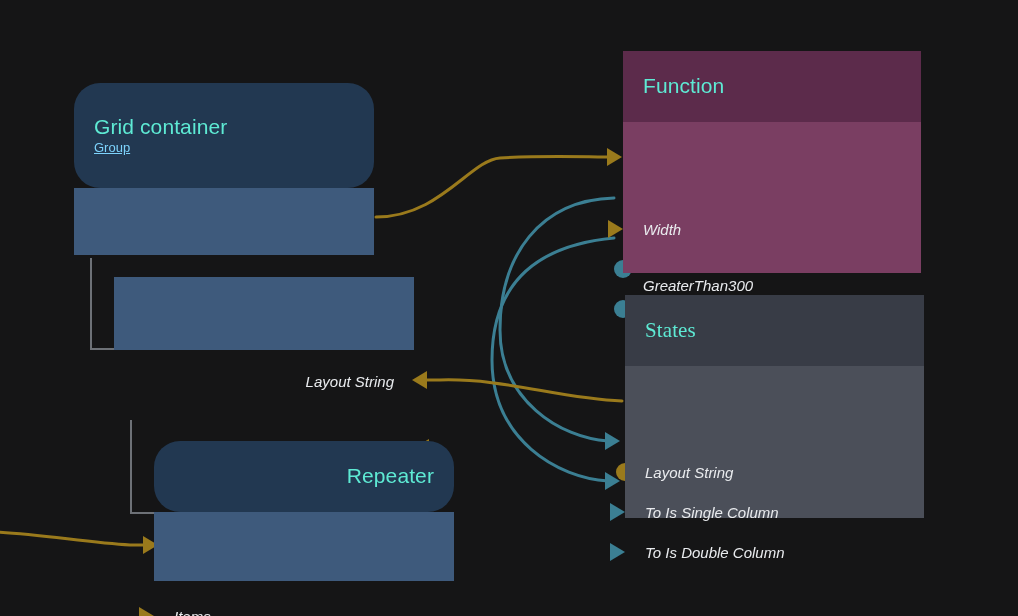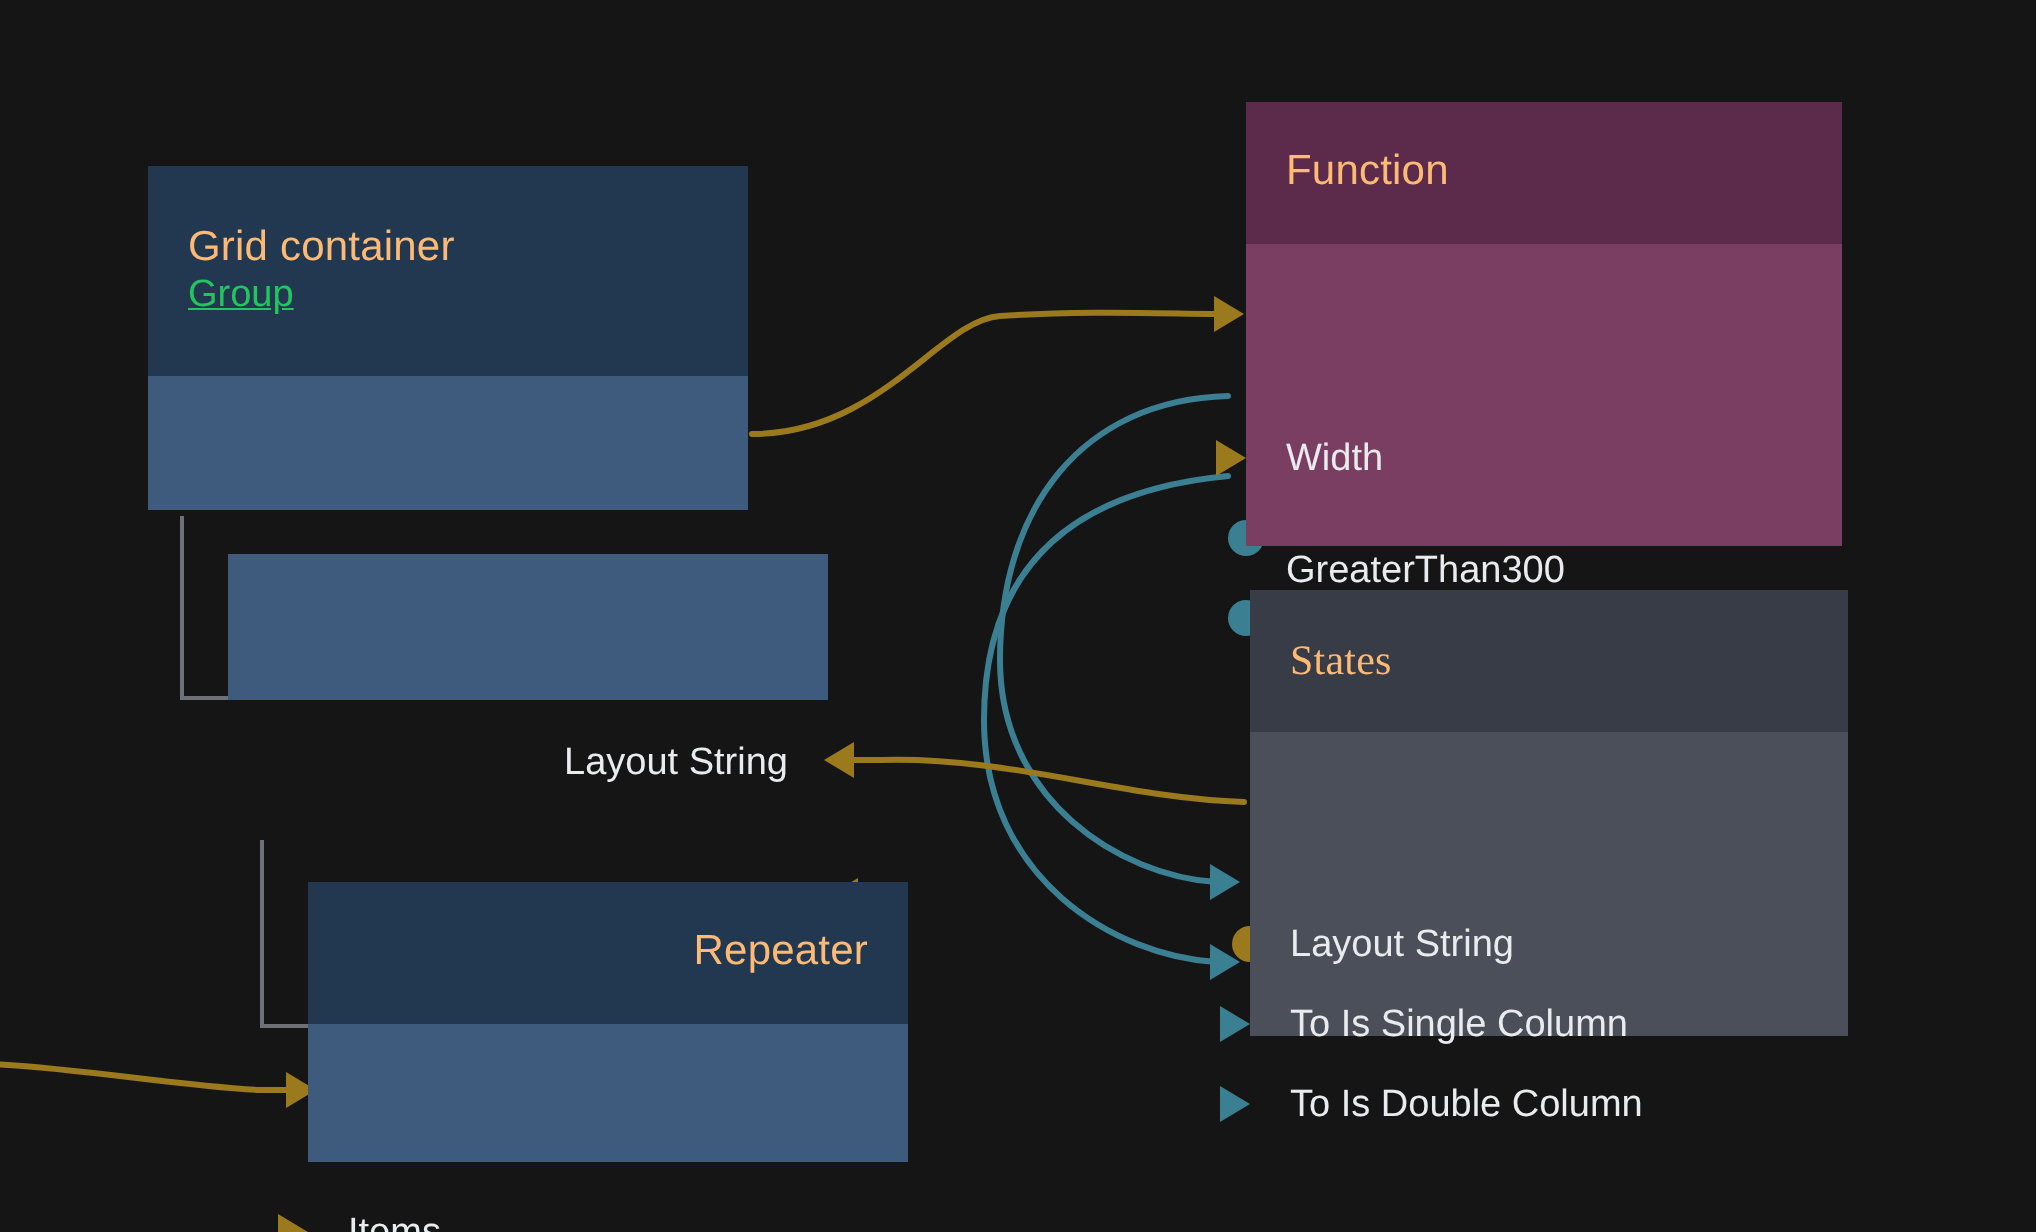--- a/index.html
+++ b/index.html
@@ -7,30 +7,30 @@
   body{
     width:1018px;height:616px;
     background:#151516;
     font-family:"Liberation Sans","DejaVu Sans",sans-serif;
     overflow:hidden;position:relative;
   }
   #canvas{position:absolute;inset:0;width:1018px;height:616px;}
   .wires{position:absolute;left:0;top:0;width:1018px;height:616px;pointer-events:none;}
   .node{position:absolute;box-sizing:border-box;}
   .node-header{box-sizing:border-box;width:100%;display:flex;flex-direction:column;justify-content:center;padding:0 20px;}
-  .node-title{font-size:21px;letter-spacing:.1px;color:#fdba74;line-height:1.18;}
-  .node-subtitle{font-size:19px;color:#22c55e;line-height:1.18;text-decoration:underline;}
+  .node-title{font-size:21px;letter-spacing:.1px;color:#5eead4;line-height:1.18;}
+  .node-subtitle{font-size:13px;color:#7dd3fc;line-height:1.18;text-decoration:underline;}
   .node-body{box-sizing:border-box;width:100%;position:relative;}
   .port-row{position:absolute;left:0;right:0;height:26px;display:flex;align-items:center;padding:0 20px;box-sizing:border-box;}
   .port-row.out{justify-content:flex-end;}
   .port-row.in{justify-content:flex-start;}
-  .port-label{font-size:19px;color:#e9ebee;white-space:nowrap;line-height:1;}
+  .port-label{font-size:15px;color:#e9ebee;white-space:nowrap;line-height:1;font-style:italic;}
 
   
-  .blue   .node-header{background:#223851;}
+  .blue   .node-header{background:#223851;border-radius:26px;}
   .blue   .node-body{background:#3e5a7c;}
   .magenta .node-header{background:#5c2b4b;}
   .magenta .node-body{background:#7a3e62;}
   .gray   .node-header{background:#383c46;font-family:Liberation Serif, serif;}
   .gray   .node-body{background:#4b4f59;}
 
   .tree-line{position:absolute;border-left:2px solid #6d7177;border-bottom:2px solid #6d7177;}
 </style>
 </head>
 <body>

